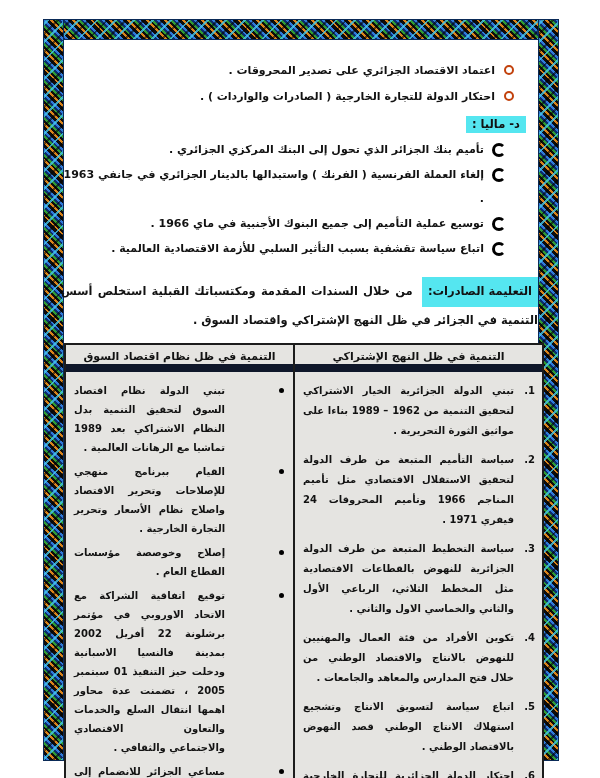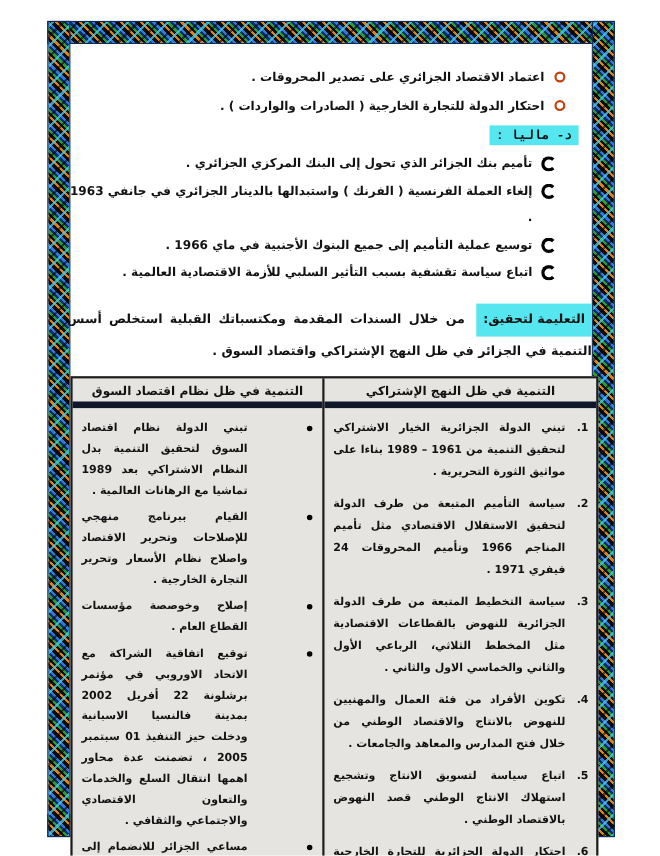--- a/index.html
+++ b/index.html
@@ -25,33 +25,33 @@
   .mk{display:inline-block;flex:none;}
   .mk.ring{width:6px;height:6px;border:2px solid #c2410c;border-radius:50%;margin:7px 2px 0 9px;background:#fff;}
   .mk.crescent{width:8px;height:8px;border:3px solid #000;border-right-color:transparent;border-radius:50%;margin:5px 0 0 8px;}
   .mk.dot{width:5px;height:5px;background:#000;border-radius:50%;margin:7px 2px 0 7px;}
   .mk.num{font-weight:bold;margin-left:6px;min-width:15px;white-space:nowrap;}
 
   .intro-list{padding-right:22px;font-size:11px;line-height:25px;}
   .intro-list .li{margin-bottom:1px;}
 
   .hl-badge{background:#55e6f0;padding:1px 6px 2px 6px;font-size:11.5px;display:inline-block;}
-  .finance-head{margin:4px 12px 5px 0;font-family:Liberation Mono, monospace;}
+  .finance-head{margin:4px 12px 5px 0;}
 
   .finance-list{padding-right:32px;font-size:11px;line-height:24px;margin-top:2px;}
   .finance-list .li{margin-bottom:1px;}
 
   .instruction{margin:16px 0 0 0;font-size:11.5px;line-height:27px;text-align:justify;}
   .instruction .hl-badge{margin-left:4px;}
 
   .cmp-table{margin-top:9px;margin-right:-6px;width:480px;height:448px;border:2px solid #1c1c1c;background:#e5e4e1;display:flex;direction:rtl;box-sizing:border-box;}
   .tcol{box-sizing:border-box;display:flex;flex-direction:column;}
   .tcol-right{width:52.3%;border-left:2px solid #1c1c1c;}
   .tcol-left{width:47.7%;}
-  .thead{flex:none;height:27px;border-bottom:6px solid #0f172a;text-align:center;font-size:11px;padding-top:5px;box-sizing:border-box;}
+  .thead{flex:none;height:27px;border-bottom:8px solid #0f172a;text-align:center;font-size:11px;padding-top:5px;box-sizing:border-box;}
   .tbody{flex:1;overflow:hidden;padding:9px 7px 6px 8px;}
   .soc-list{font-size:10px;line-height:20px;}
   .soc-list .li{margin-bottom:9px;}
   .soc-list .tx{text-align:justify;}
   .mkt-list{font-size:10px;line-height:19px;}
   .mkt-list .li{margin-bottom:5px;gap:47px;}
   .mkt-list .tx{text-align:justify;}
 </style>
 </head>
 <body>
@@ -93,31 +93,31 @@
           <span class="mk crescent"></span>
           <span class="tx">توسيع عملية التأميم إلى جميع البنوك الأجنبية في ماي 1966 .</span>
         </div>
         <div class="li">
           <span class="mk crescent"></span>
           <span class="tx">اتباع سياسة تقشفية بسبب التأثير السلبي للأزمة الاقتصادية العالمية .</span>
         </div>
       </div>
 
     <p class="instruction">
-      <span class="hl-badge">التعليمة لتحقيق:</span>
+      <span class="hl-badge">التعليمة الصادرات:</span>
       <span>من خلال السندات المقدمة ومكتسباتك القبلية استخلص أسس التنمية في الجزائر في ظل النهج الإشتراكي واقتصاد السوق .</span>
     </p>
 
     <div class="cmp-table">
       <div class="tcol tcol-right">
         <div class="thead">التنمية في ظل النهج الإشتراكي</div>
         <div class="tbody soc-list">
             <div class="li">
               <span class="mk num">1.</span>
-              <span class="tx">تبني الدولة الجزائرية الخيار الاشتراكي لتحقيق التنمية من 1961 – 1989 بناءا على مواثيق الثورة التحريرية .</span>
+              <span class="tx">تبني الدولة الجزائرية الخيار الاشتراكي لتحقيق التنمية من 1962 – 1989 بناءا على مواثيق الثورة التحريرية .</span>
             </div>
             <div class="li">
               <span class="mk num">2.</span>
               <span class="tx">سياسة التأميم المتبعة من طرف الدولة لتحقيق الاستقلال الاقتصادي مثل تأميم المناجم 1966 وتأميم المحروقات 24 فيفري 1971 .</span>
             </div>
             <div class="li">
               <span class="mk num">3.</span>
               <span class="tx">سياسة التخطيط المتبعة من طرف الدولة الجزائرية للنهوض بالقطاعات الاقتصادية مثل المخطط الثلاثي، الرباعي الأول والثاني والخماسي الاول والثاني .</span>
             </div>
             <div class="li">

